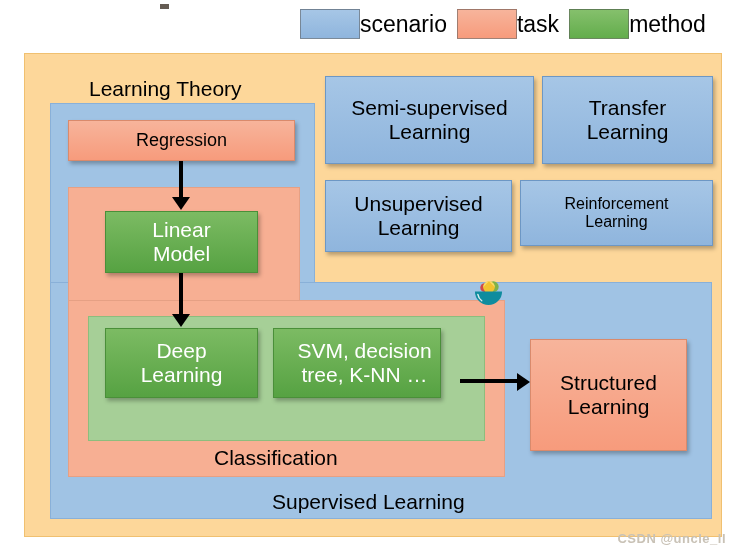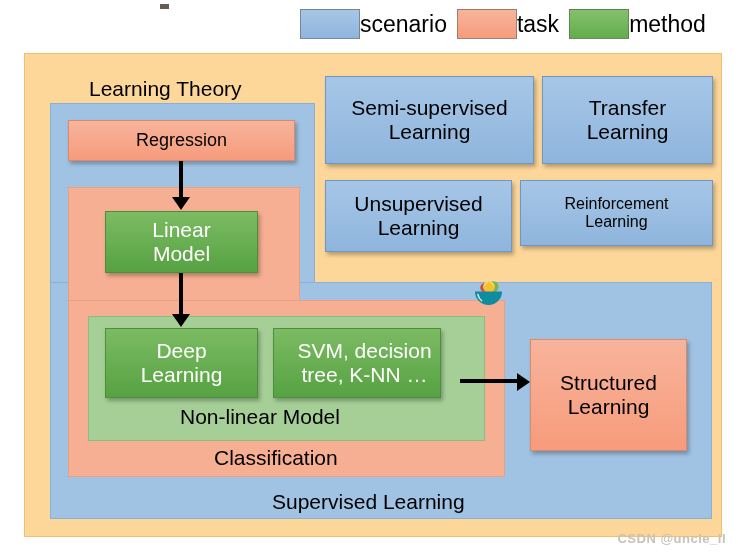--- a/index.html
+++ b/index.html
@@ -298,21 +298,20 @@
   </div>
   <div class="node box-blue n-unsup">
     <span class="node-text node-dark">Unsupervised
 Learning</span>
   </div>
   <div class="node box-blue n-reinf">
     <span class="node-text node-dark">Reinforcement
 Learning</span>
   </div>
 
-  <div class="inner-label lbl-nonlinear">Non-linear Model</div>
   <div class="inner-label lbl-classification">Classification</div>
   <div class="inner-label lbl-supervised">Supervised Learning</div>
 
   <div class="arrow arrow-v a1-line"></div>
   <div class="arrowhead-down a1-head"></div>
 
   <div class="arrow arrow-v a2-line"></div>
   <div class="arrowhead-down a2-head"></div>
 
   <div class="arrow arrow-h a3-line"></div>

